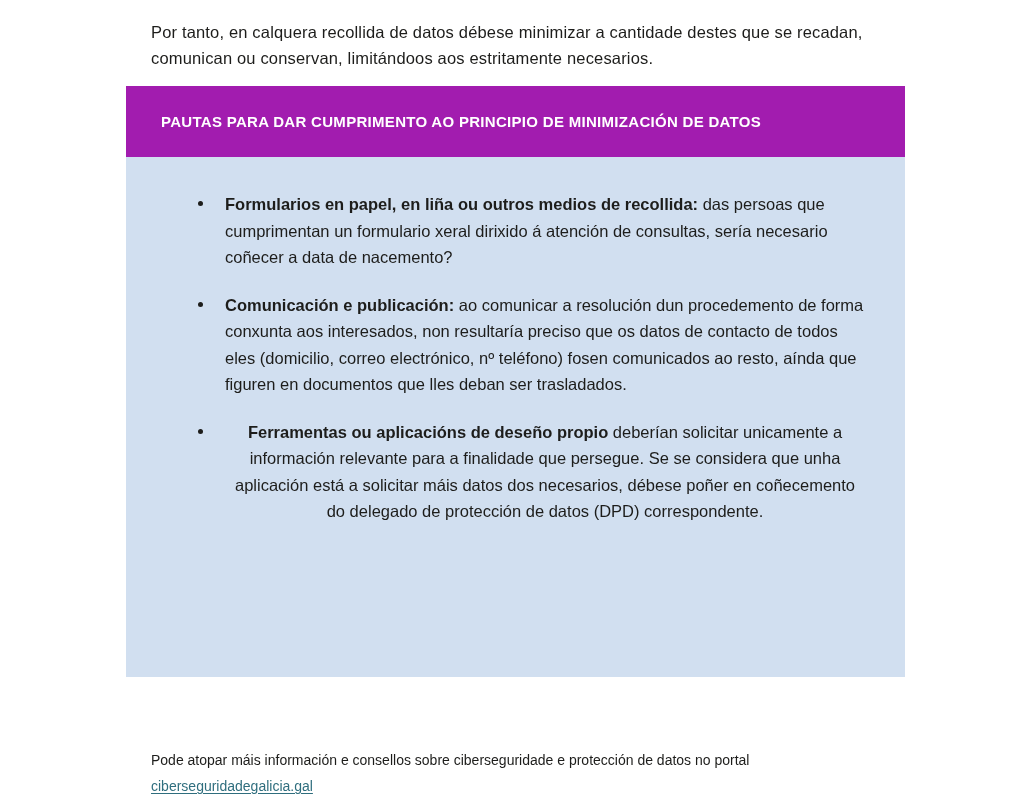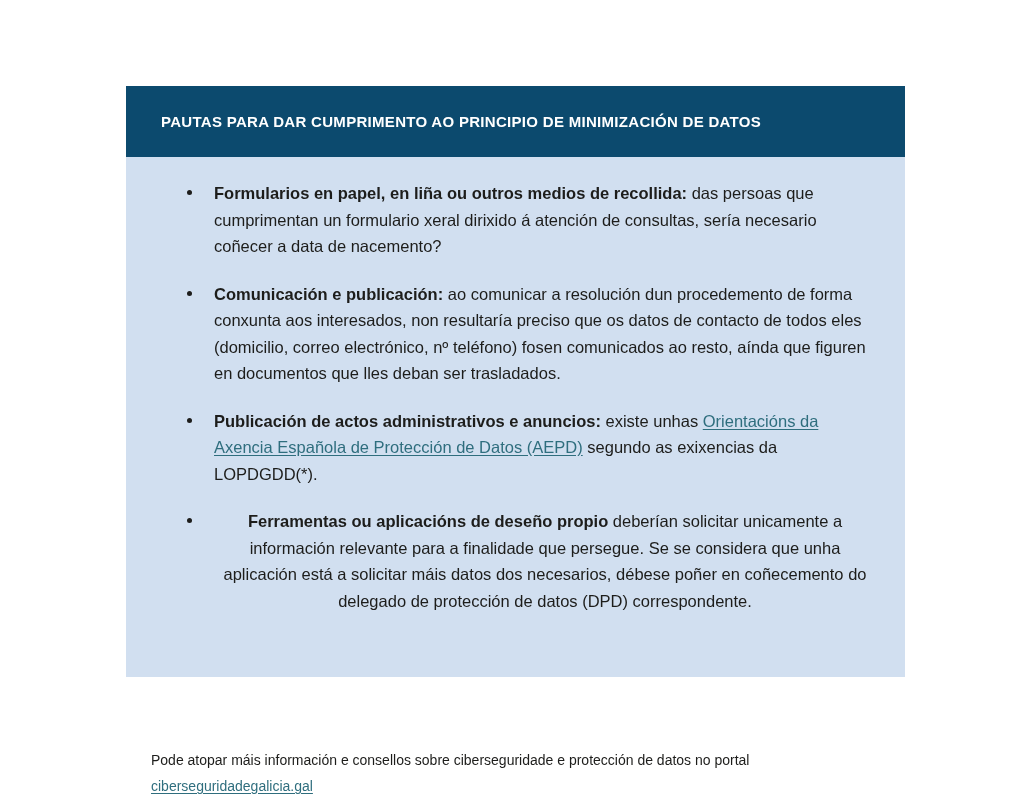--- a/index.html
+++ b/index.html
@@ -30,42 +30,42 @@
     color: #1d1d1b;
     letter-spacing: 0.01em;
   }
   .callout-box {
     position: absolute;
     left: 126px;
     top: 86px;
     width: 779px;
   }
   .callout-header {
-    background: #0c4a6e;
+    background: #a21caf;
     height: 71px;
     box-sizing: border-box;
     padding-left: 35px;
     display: flex;
     align-items: center;
   }
   .callout-header-title {
     color: #ffffff;
     font-size: 15px;
     font-weight: bold;
     letter-spacing: 0.02em;
   }
   .callout-body {
     background: #d1dff0;
     padding: 22px 0 30px 0;
     box-sizing: border-box;
     min-height: 520px;
   }
   .bullet-list {
     list-style: none;
-    margin: 1px;
+    margin: 12px;
     padding: 0;
   }
   .bullet-item {
     position: relative;
     margin: 0 0 21px 0;
     padding-left: 87px;
     padding-right: 28px;
     font-size: 16.5px;
     line-height: 26.5px;
     color: #1d1d1b;
@@ -100,44 +100,41 @@
     font-size: 14px;
     line-height: 26px;
     color: #1d1d1b;
   }
 </style>
 </head>
 <body>
 
 <div class="page">
 
+  <p class="intro-paragraph">Por tanto, en calquera recollida de datos débese minimizar a cantidade destes que se recadan, comunican ou conservan, limitándoos aos estritamente necesarios.</p>
 
   <section class="callout-box">
 
     <div class="callout-header">
       <span class="callout-header-title">PAUTAS PARA DAR CUMPRIMENTO AO PRINCIPIO DE MINIMIZACIÓN DE DATOS</span>
     </div>
 
     <div class="callout-body">
       <ul class="bullet-list">
 
         <li class="bullet-item">
           <span class="bullet-marker"></span>
           <span class="bullet-lead">Formularios en papel, en liña ou outros medios de recollida:</span><span> das persoas que cumprimentan un formulario xeral dirixido á atención de consultas, sería necesario coñecer a data de nacemento?</span>
         </li>
 
         <li class="bullet-item">
           <span class="bullet-marker"></span>
           <span class="bullet-lead">Comunicación e publicación:</span><span> ao comunicar a resolución dun procedemento de forma conxunta aos interesados, non resultaría preciso que os datos de contacto de todos eles (domicilio, correo electrónico, nº teléfono) fosen comunicados ao resto, aínda que figuren en documentos que lles deban ser trasladados.</span>
         </li>
 
-        <li class="bullet-item">
-          <span class="bullet-marker"></span>
-          <span class="bullet-lead">Publicación de actos administrativos e anuncios:</span><span> existe unhas </span><span class="inline-link">Orientacións da Axencia Española de Protección de Datos (AEPD)</span><span> segundo as exixencias da LOPDGDD(*).</span>
-        </li>
 
         <li class="bullet-item">
           <span class="bullet-marker"></span>
           <span class="bullet-lead">Ferramentas ou aplicacións de deseño propio</span><span> deberían solicitar unicamente a información relevante para a finalidade que persegue. Se se considera que unha aplicación está a solicitar máis datos dos necesarios, débese poñer en coñecemento do delegado de protección de datos (DPD) correspondente.</span>
         </li>
 
       </ul>
     </div>
   </section>
 

